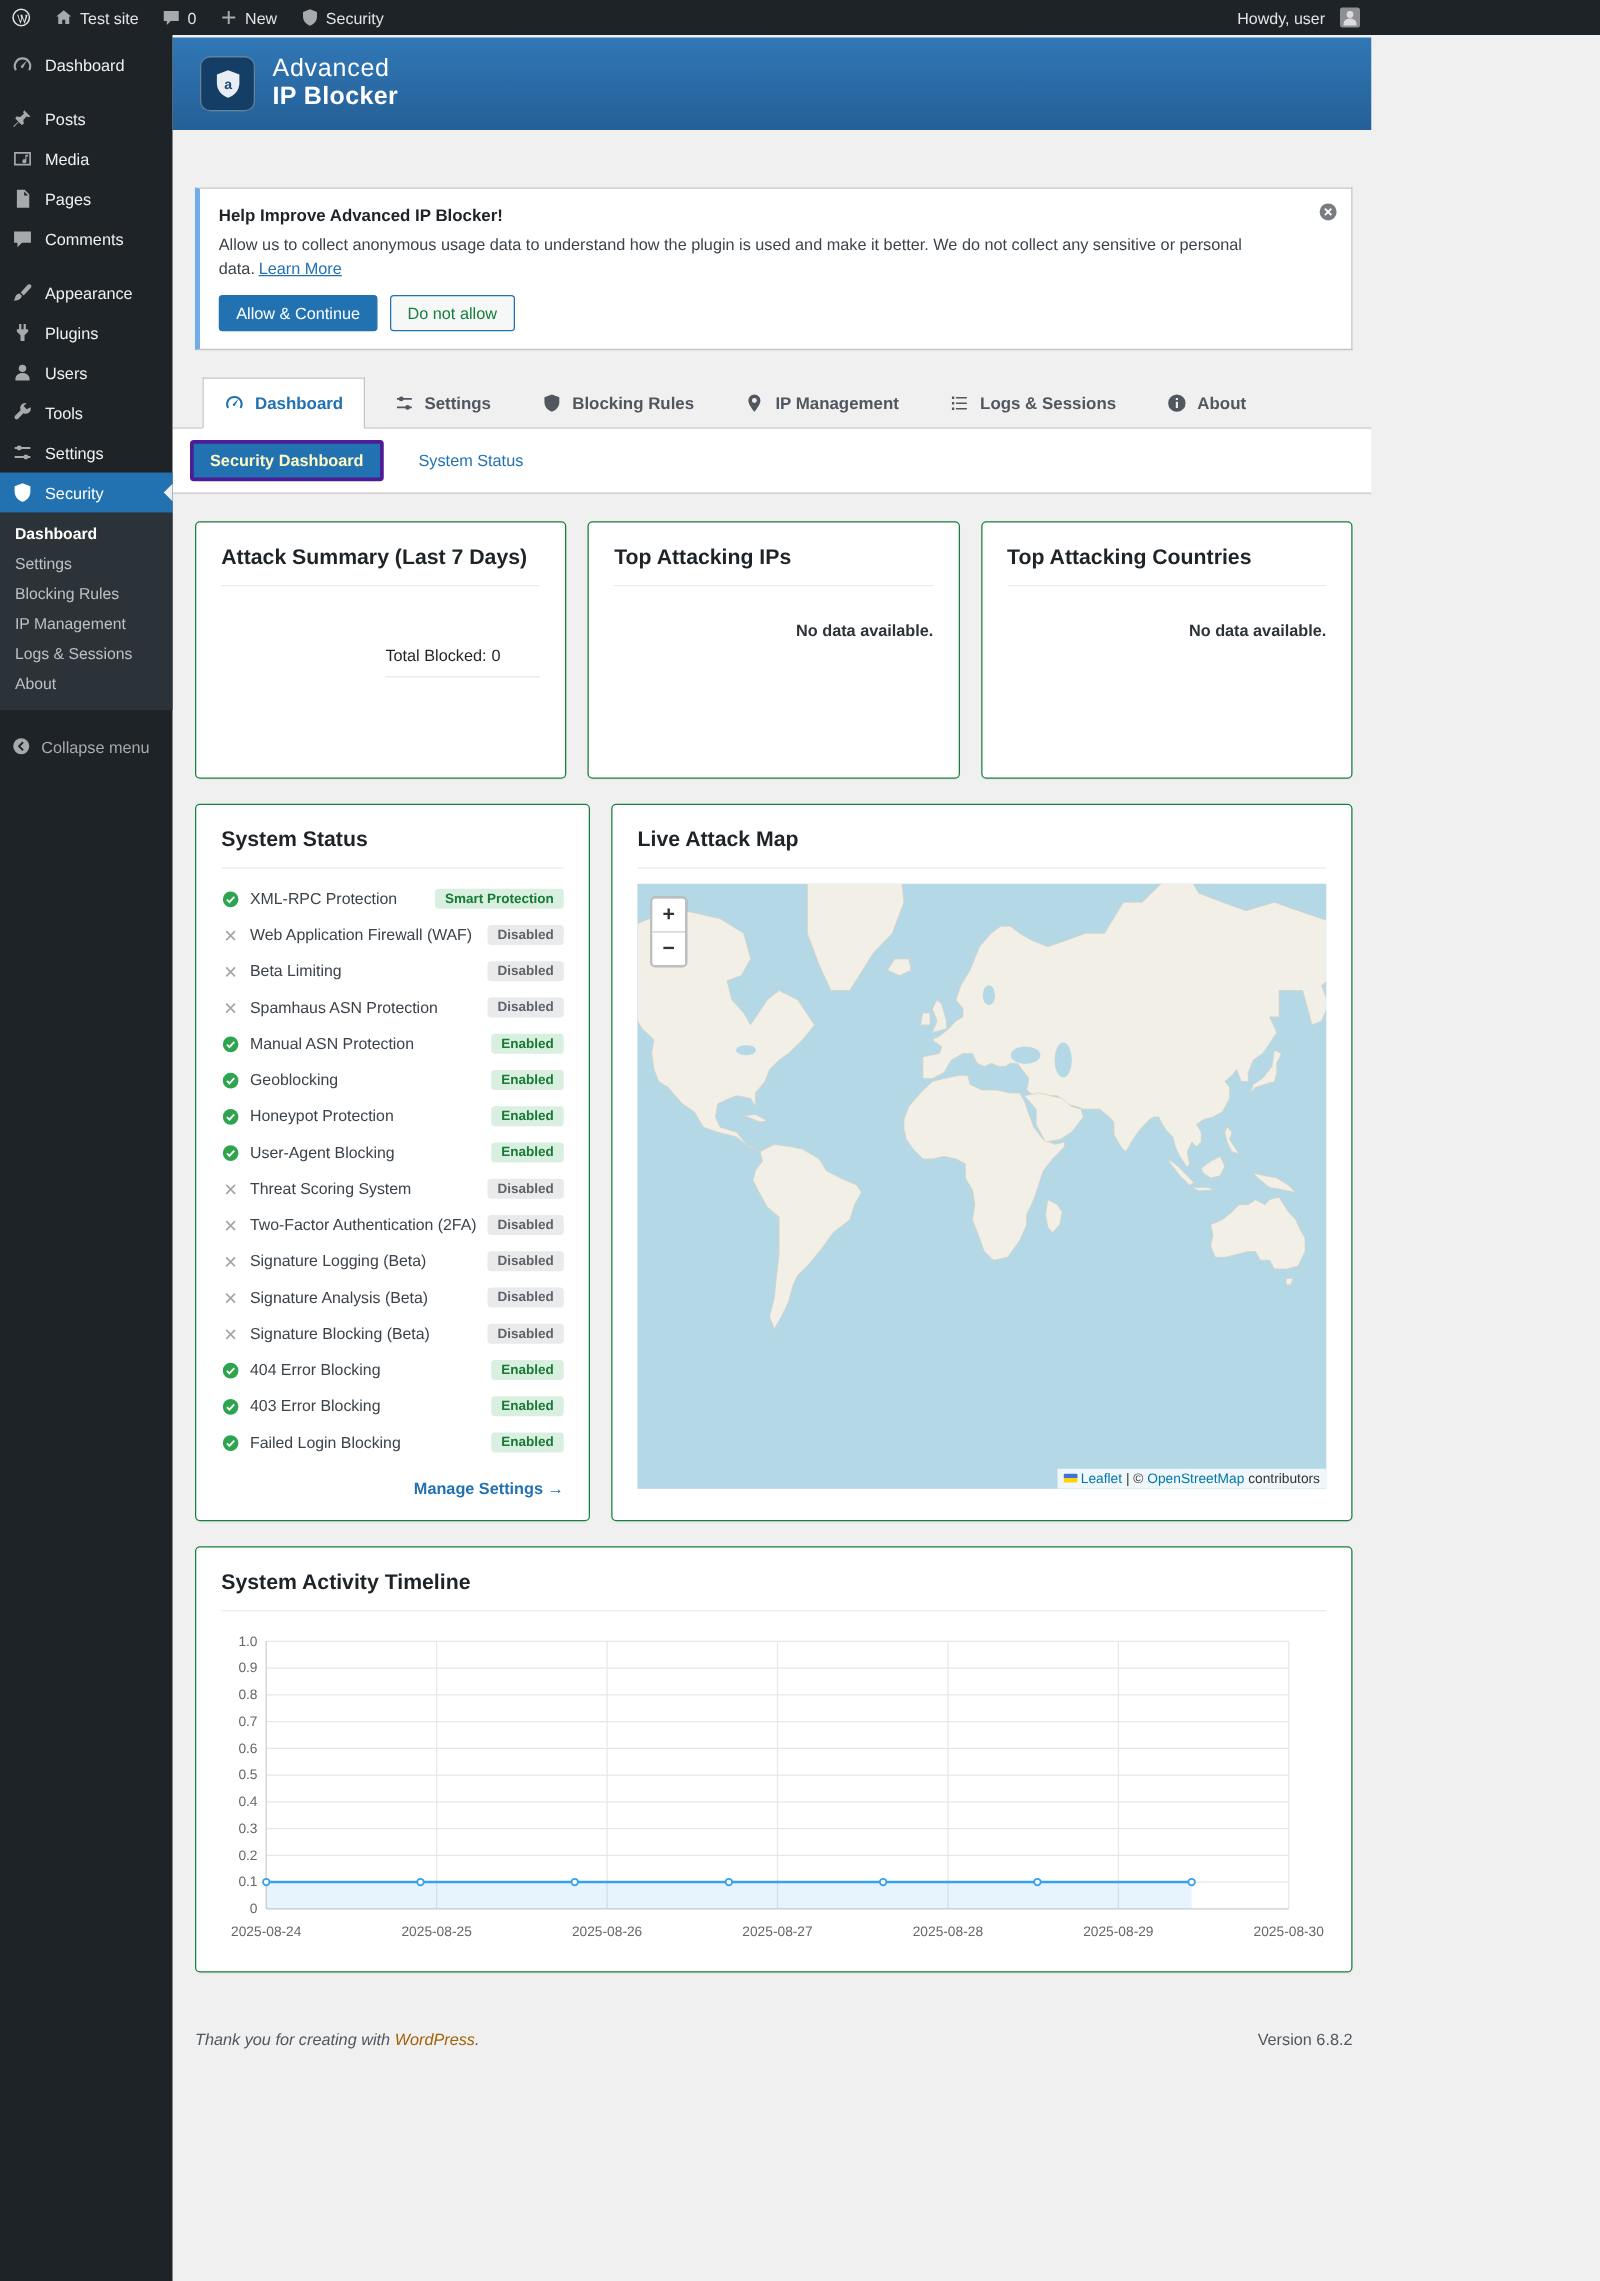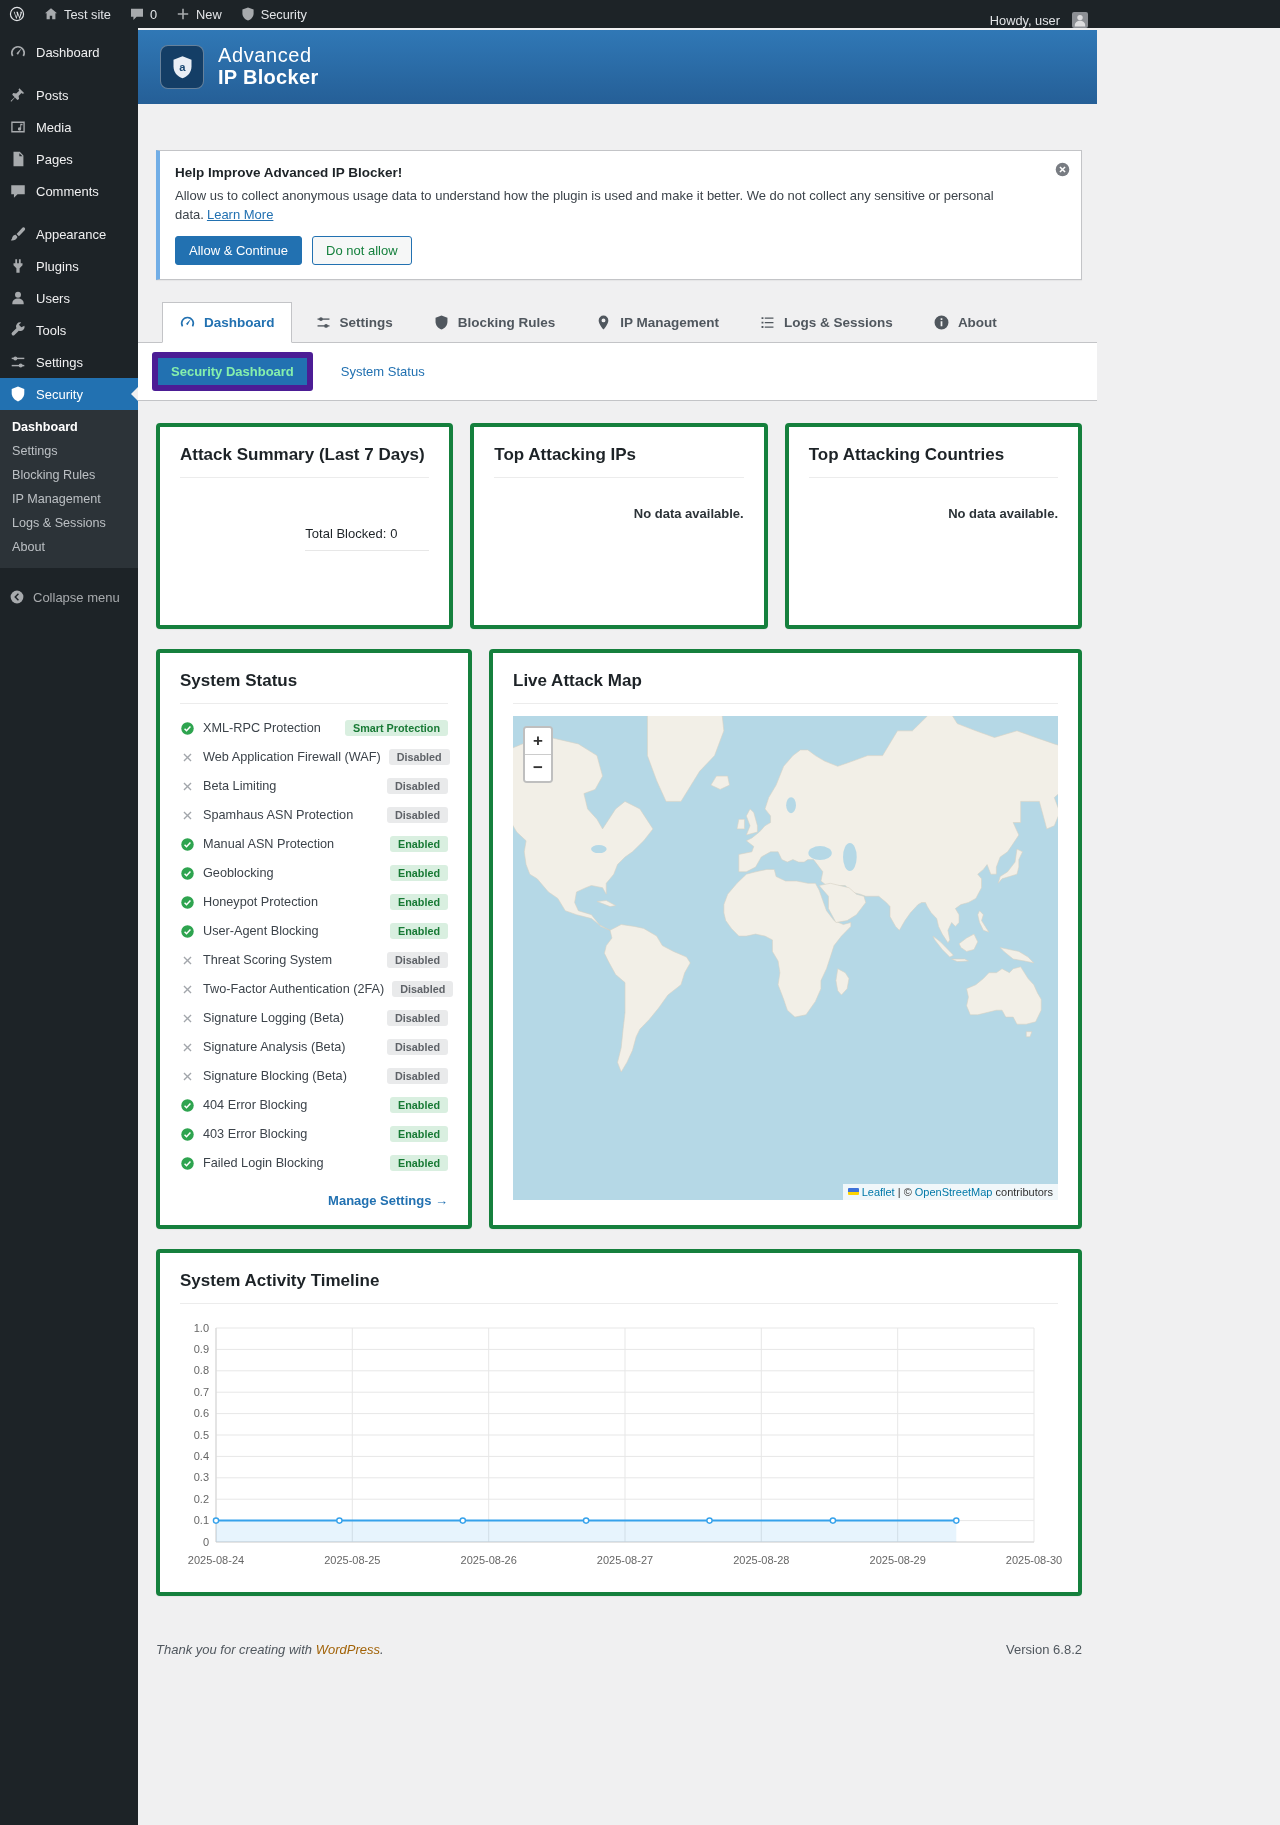--- a/index.html
+++ b/index.html
@@ -6,21 +6,21 @@
   body{width:1280px;height:1825px;overflow:hidden;background:#f0f0f1;position:relative;
        font-family:"Liberation Sans",sans-serif;color:#1d2327;}
   a{cursor:pointer}
 
   
   #adminbar{position:absolute;top:0;left:0;width:1280px;height:28px;background:#1d2327;
     display:flex;align-items:center;justify-content:space-between;font-size:12.8px;z-index:9}
   .ab-left{display:flex;align-items:stretch;height:100%}
   .ab-item{display:flex;align-items:center;gap:5px;padding:0 9px;color:#e2e4e7;cursor:pointer;white-space:nowrap}
   .ab-item svg{width:16px;height:16px;fill:#a7aaad;display:block}
-  .ab-right{display:flex;align-items:flex-end;height:100%;margin-right:183px}
+  .ab-right{display:flex;align-items:center;height:100%;margin-right:183px}
   .avatar{width:16px;height:16px;background:#8c8f94;border-radius:2px;display:inline-flex;
     align-items:center;justify-content:center;margin-left:7px}
   .avatar svg{width:12px;height:12px;fill:#dcdcde}
 
   
   #sidebar{position:absolute;left:0;top:28px;width:138px;bottom:0;background:#1d2327;z-index:8}
   #admin-menu{list-style:none;margin:8px 0 0;padding:0;font-size:13px}
   .menu-item{display:flex;align-items:center;gap:9px;padding:7px 6px 7px 9px;color:#f0f0f1;
     position:relative;cursor:pointer;line-height:15px}
   .menu-item .mi-icon{width:18px;height:18px;color:#a7aaad;flex:none}
@@ -63,29 +63,29 @@
 
   
   .tabbar{margin-top:22px;padding:0 15px 0 24px;border-bottom:1px solid #c3c4c7;display:flex;gap:6px}
   .tab{display:inline-flex;align-items:center;gap:8px;padding:11px 16px;font-size:13.5px;
     font-weight:bold;color:#50575e;margin-bottom:-1px;text-decoration:none;border:1px solid transparent}
   .tab .ticon svg{width:17px;height:17px;fill:#50575e;display:block}
   .tab.active{background:#fff;color:#2271b1;border:1px solid #c3c4c7;border-bottom:1px solid #fff}
   .tab.active .ticon svg{fill:#2271b1}
   .subbar{background:#fff;border-bottom:1px solid #c3c4c7;padding:9px 15px 9px 14px;
     display:flex;align-items:center;gap:28px}
-  .subbtn{background:#2271b1;color:#86efac;border:6px solid #4c1d95;border-radius:3px;
+  .subbtn{background:#2271b1;color:#fef9c3;border:3px solid #4c1d95;border-radius:3px;
     font-size:13px;font-weight:bold;padding:6px 13px;cursor:pointer;font-family:inherit}
   .sublink{color:#2271b1;font-size:13px;text-decoration:none}
 
   
   .content{padding:22px 15px 0 18px}
   .row1{display:grid;grid-template-columns:repeat(3,1fr);gap:17px;margin-bottom:20px}
   .row2{display:grid;grid-template-columns:316px 1fr;gap:17px;margin-bottom:20px}
-  .card{background:#fff;border:4px solid #15803d;border-radius:4px;
+  .card{background:#fff;border:1px solid #15803d;border-radius:4px;
     box-shadow:0 1px 1px rgba(0,0,0,.04);padding:16px 20px;box-sizing:border-box}
   .row1 .card{height:206px}
   .card h2{font-size:17px;font-weight:bold;color:#1d2327;margin:2px 0 0;
     padding-bottom:12px;border-bottom:1px solid #ececec}
   .total{margin:48px 0 0 auto;width:124px;border-bottom:1px solid #e7e7e7;
     padding-bottom:9px;font-weight:normal;font-size:13px;color:#1d2327;white-space:nowrap}
   .total span{margin-right:4px}
   .no-data{margin-top:28px;text-align:right;font-weight:bold;font-size:13px;color:#2c3338}
 
   #status-list{margin-top:10px}

